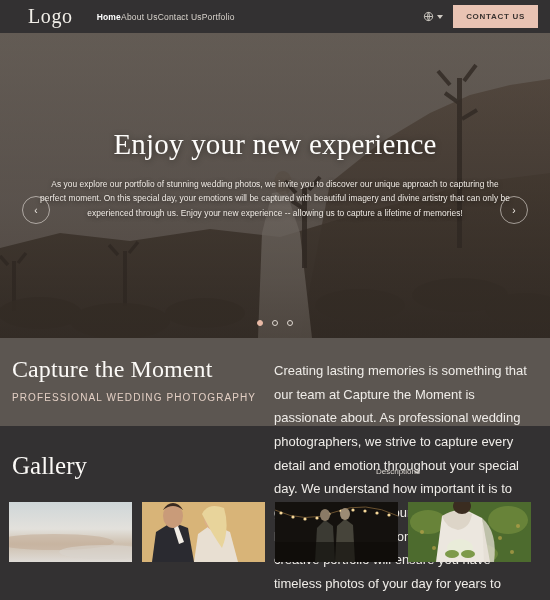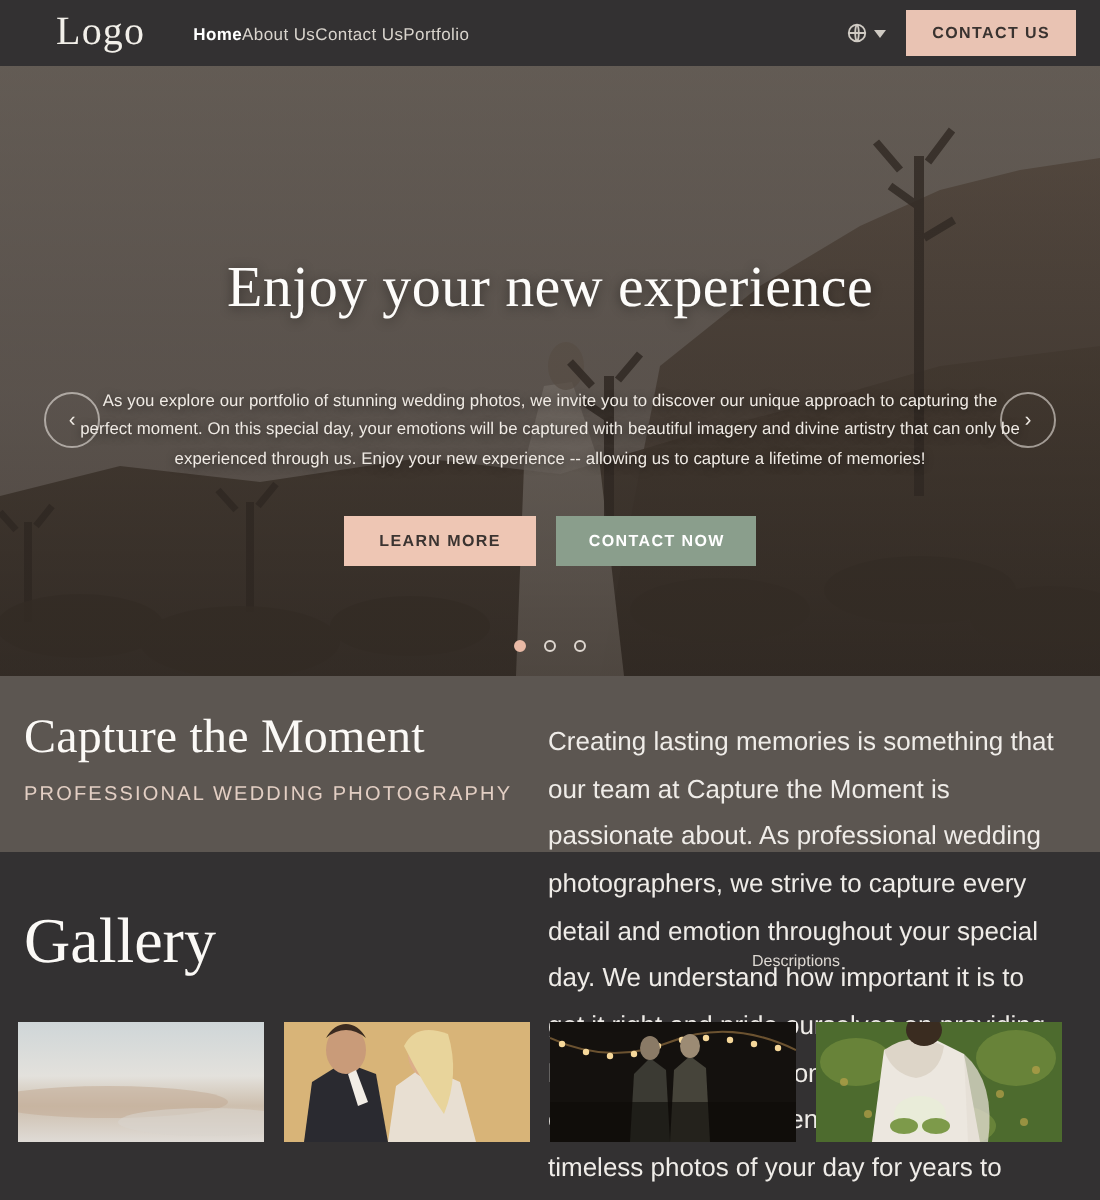--- a/index.html
+++ b/index.html
@@ -57,21 +57,21 @@
     display:flex; flex-direction:column; align-items:center;
     padding-top:95px;
   }
   .hero-title {
     font-family:"Liberation Serif", serif;
     font-size:29px; font-weight:400; color:#fdfcfa;
     letter-spacing:.2px; text-align:center;
     text-shadow:0 1px 6px rgba(0,0,0,.45);
   }
   .hero-sub {
-    width:470px; margin-top:32px;
+    width:470px; margin-top:16px;
     font-size:8.4px; line-height:1.72; text-align:center;
     color:#efeae4; letter-spacing:.05px;
     text-shadow:0 1px 4px rgba(0,0,0,.5);
   }
   .hero-buttons { display:flex; gap:10px; margin-top:22px; }
   .btn-learn-more {
     background:#eec6b4; color:#3b3431;
     font-size:8px; font-weight:bold; letter-spacing:.7px;
     padding:8px 18px; border:none; cursor:pointer;
   }
@@ -119,21 +119,21 @@
   }
 
   
   .gallery { background:#333132; width:100%; padding:26px 0 0 0; }
   .gallery-head {
     display:flex; align-items:flex-end;
     padding:0 20px 0 12px;
   }
   .gallery-title {
     font-family:"Liberation Serif", serif;
-    font-size:32px; font-weight:400; color:#fbf9f6;
+    font-size:25px; font-weight:400; color:#fbf9f6;
   }
   .gallery-desc-label {
     margin-left:auto; margin-right:110px;
     font-size:8px; color:#ddd8d2; padding-bottom:4px;
   }
   .gallery-grid {
     display:flex; gap:10px; padding:22px 9px 0 9px;
   }
   .tile { width:123px; height:60px; overflow:hidden; position:relative; cursor:pointer; }
   .tile > .art { position:absolute; inset:0; }
@@ -216,24 +216,20 @@
       </g>
     </svg>
     <div class="hero-overlay"></div>
 
     <div class="hero-arrow prev">‹</div>
     <div class="hero-arrow next">›</div>
 
     <div class="hero-content">
       <div class="hero-title">Enjoy your new experience</div>
       <div class="hero-sub">As you explore our portfolio of stunning wedding photos, we invite you to discover our unique approach to capturing the perfect moment. On this special day, your emotions will be captured with beautiful imagery and divine artistry that can only be experienced through us. Enjoy your new experience -- allowing us to capture a lifetime of memories!</div>
-      <div class="hero-buttons">
-        <button class="btn-learn-more">LEARN MORE</button>
-        <button class="btn-contact-now">CONTACT NOW</button>
-      </div>
     </div>
 
     <div class="dots">
       <span class="dot active"></span>
       <span class="dot"></span>
       <span class="dot"></span>
     </div>
   </div>
 
   <div class="capture">

